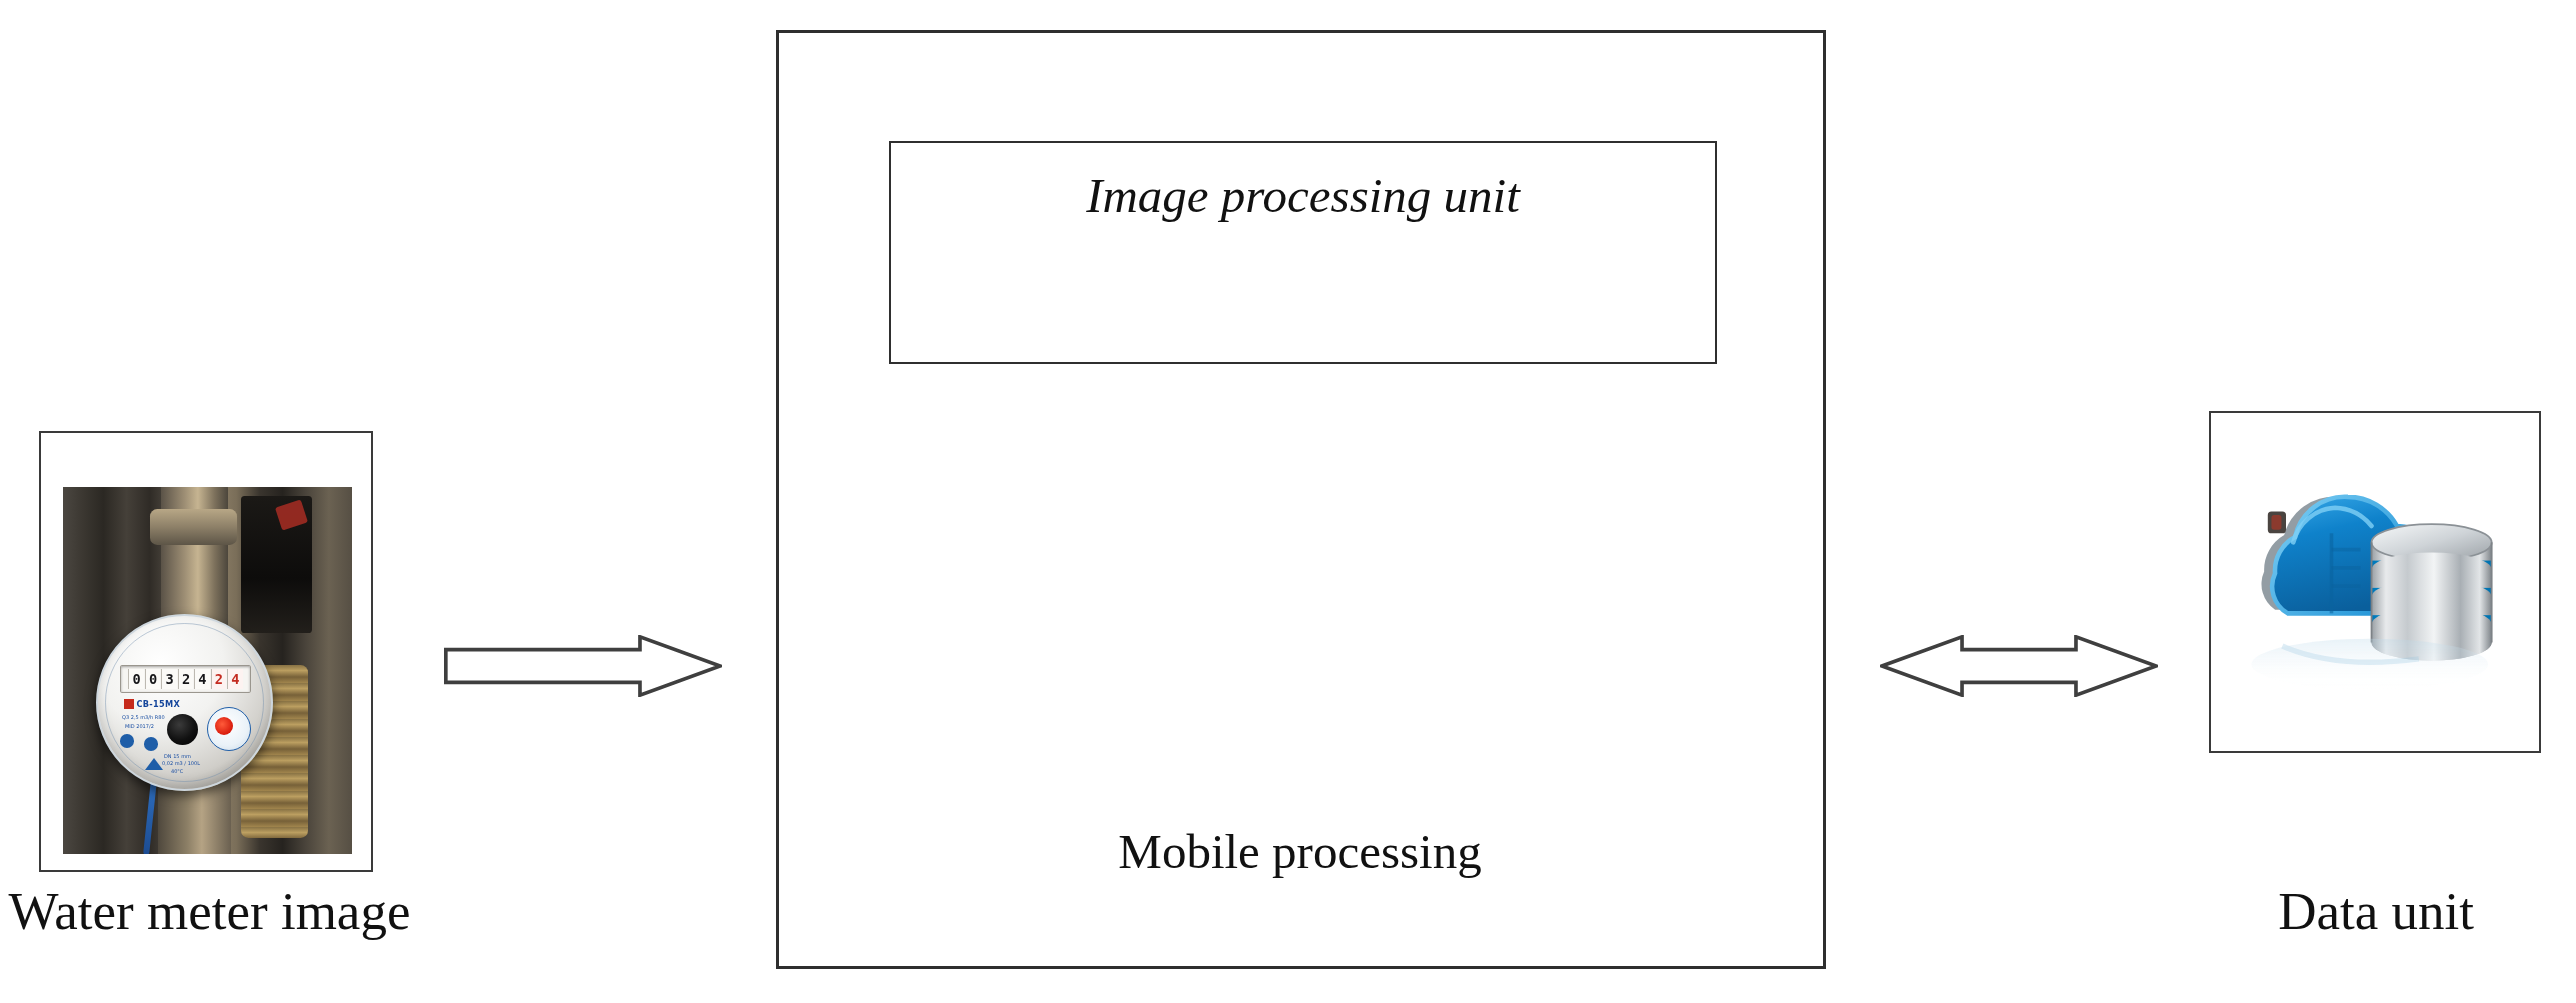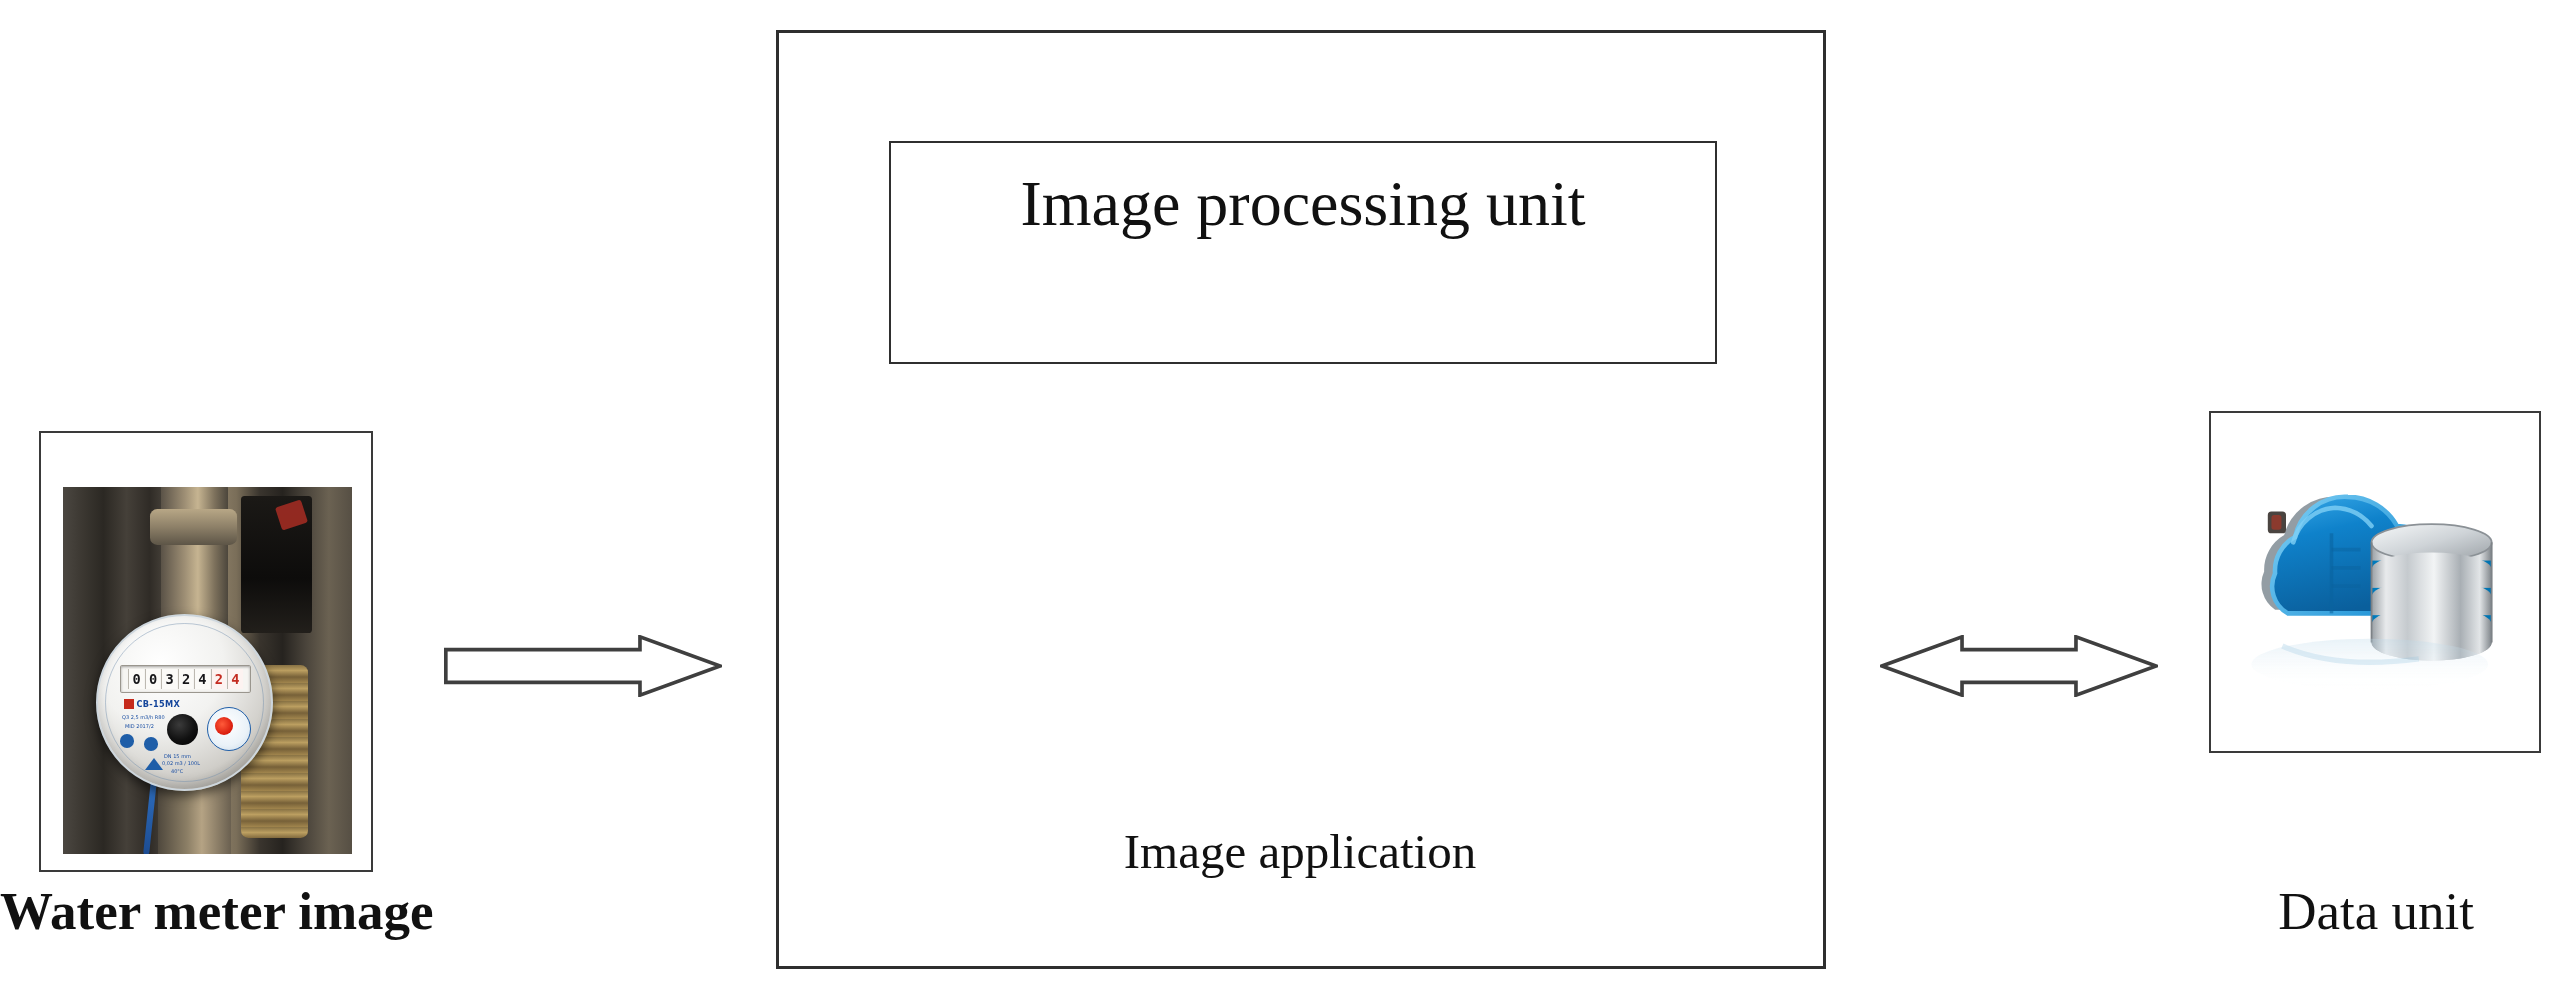--- a/index.html
+++ b/index.html
@@ -171,24 +171,25 @@
     justify-content: center;
   }
   #image-processing-unit-box {
     left: 110px; top: 108px; width: 828px; height: 223px;
   }
   #display-data-box {
     left: 110px; top: 551px; width: 828px; height: 218px;
   }
   .inner-box-label {
     margin-top: 25.5px;
-    font-size: 64px;
+    font-size: 49px;
     line-height: 1.1;
     color: #111111;
     white-space: nowrap;
+    font-style: italic;
   }
   #mobile-application-label {
     left: 0; top: 790px; width: 1042px;
     text-align: center;
     font-size: 49px;
     color: #111111;
     white-space: nowrap;
   }
 
   
@@ -201,21 +202,21 @@
     position: absolute; left: 12.7px; top: 22px; width: 306px; height: 273px;
   }
 
   
   .caption {
     font-size: 53px;
     color: #111111;
     white-space: nowrap;
     text-align: center;
   }
-  #water-meter-caption { left: 0px; top: 881px; width: 419px; font-weight: bold; }
+  #water-meter-caption { left: 0px; top: 881px; width: 419px; }
   #database-caption   { left: 2203px; top: 881px; width: 346px; }
 </style>
 </head>
 <body>
 
 <div id="canvas">
 
   <div class="abs" id="water-meter-card">
     <div class="abs" id="water-meter-photo">
       <div class="wm-bg"></div>
@@ -269,21 +270,21 @@
     </svg>
   </div>
 
   <div class="abs" id="mobile-application-box">
 
     <div class="abs inner-box" id="image-processing-unit-box">
       <div class="inner-box-label">Image processing unit</div>
     </div>
 
 
-    <div class="abs" id="mobile-application-label">Image application</div>
+    <div class="abs" id="mobile-application-label">Mobile processing</div>
   </div>
 
   <div class="abs" style="left:1880px; top:635px; width:278px; height:62px;">
     <svg class="arrow-svg" width="278" height="62" viewBox="0 0 305 68">
       <polygon points="2,34 90,2 90,16 215,16 215,2 303,34 215,66 215,52 90,52 90,66" fill="#ffffff" stroke="#3f3f3f" stroke-width="4" stroke-linejoin="miter"></polygon>
     </svg>
   </div>
 
   <div class="abs" id="database-card">
     <svg id="database-icon" viewBox="0 0 336 300">

